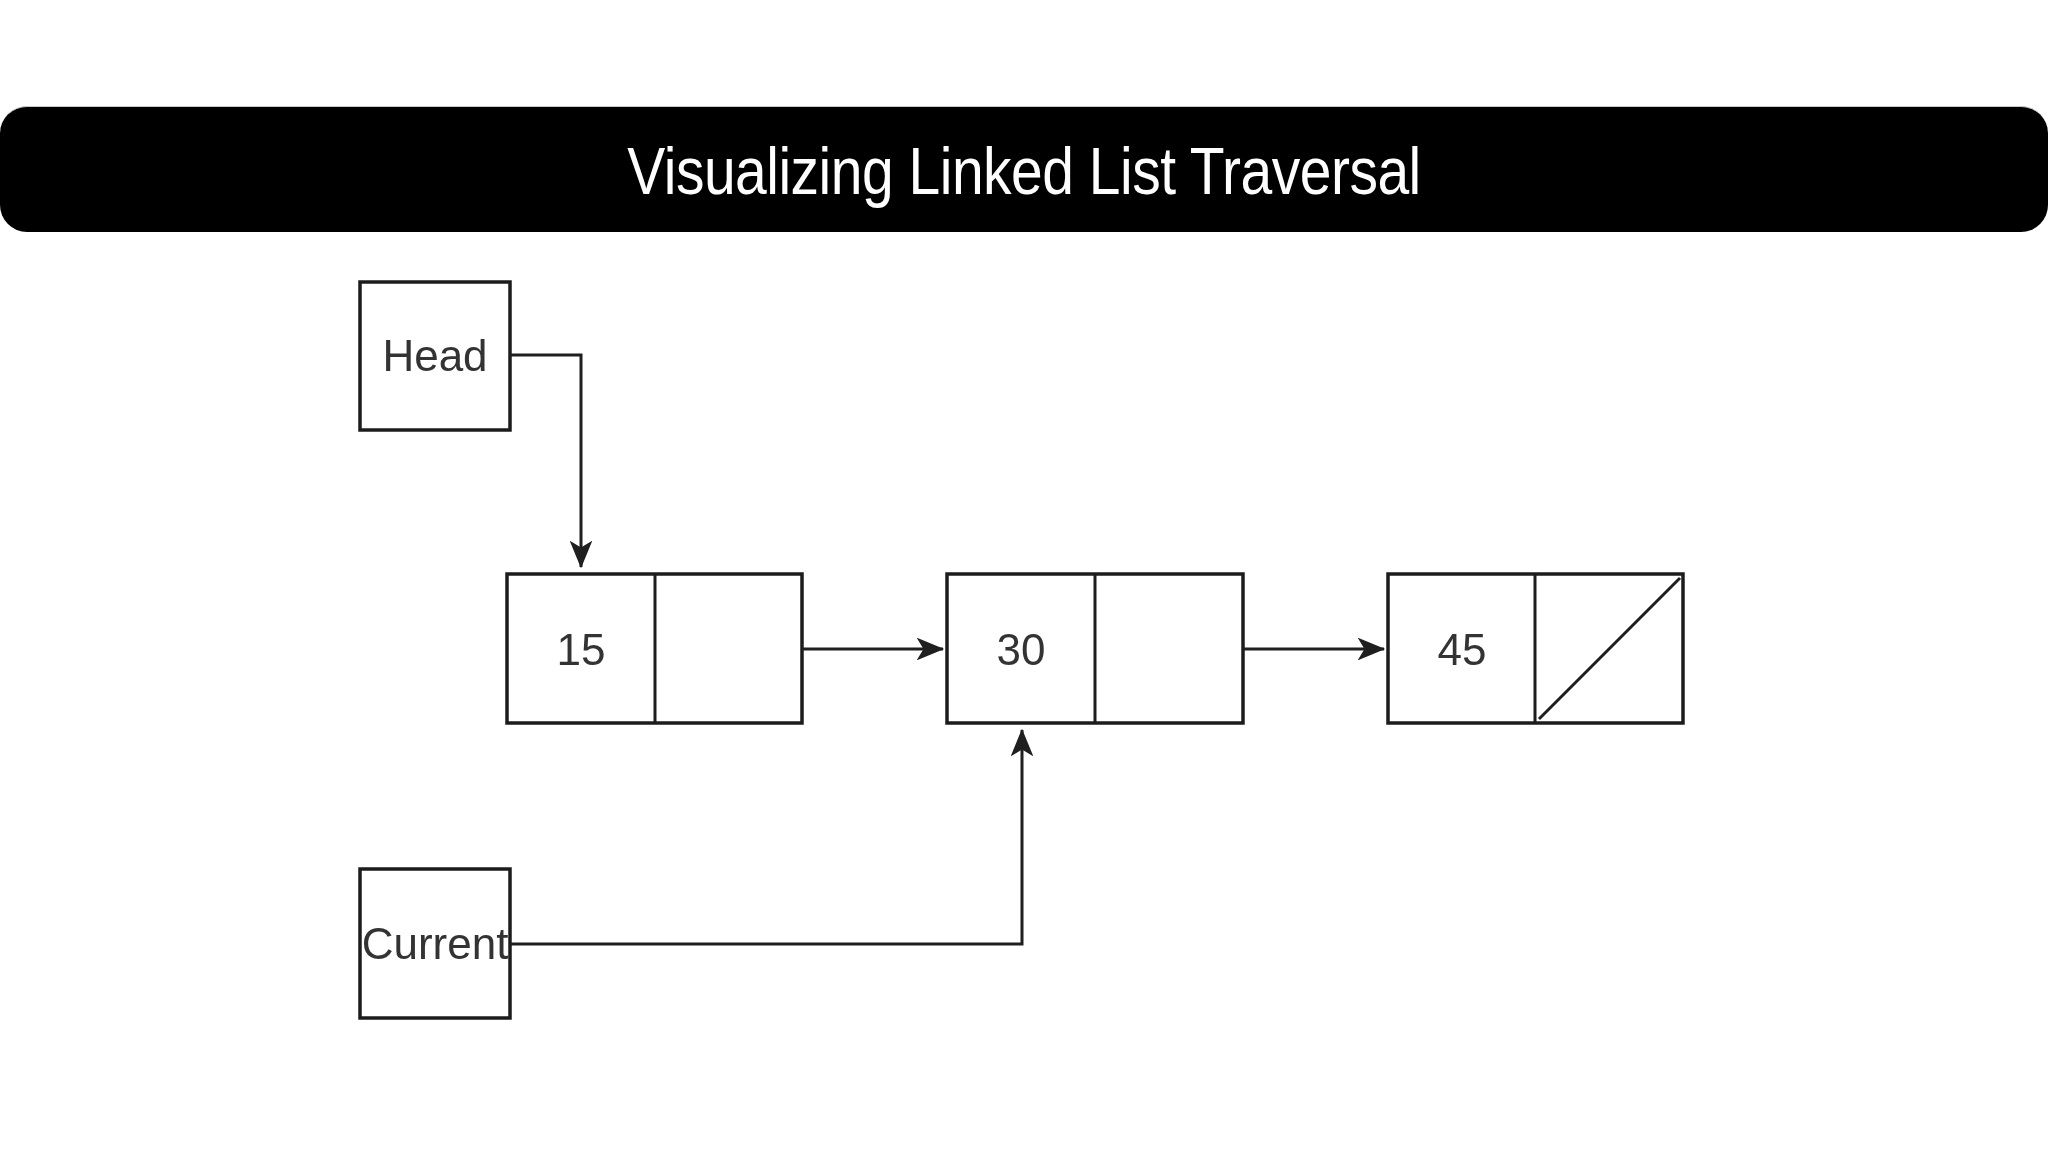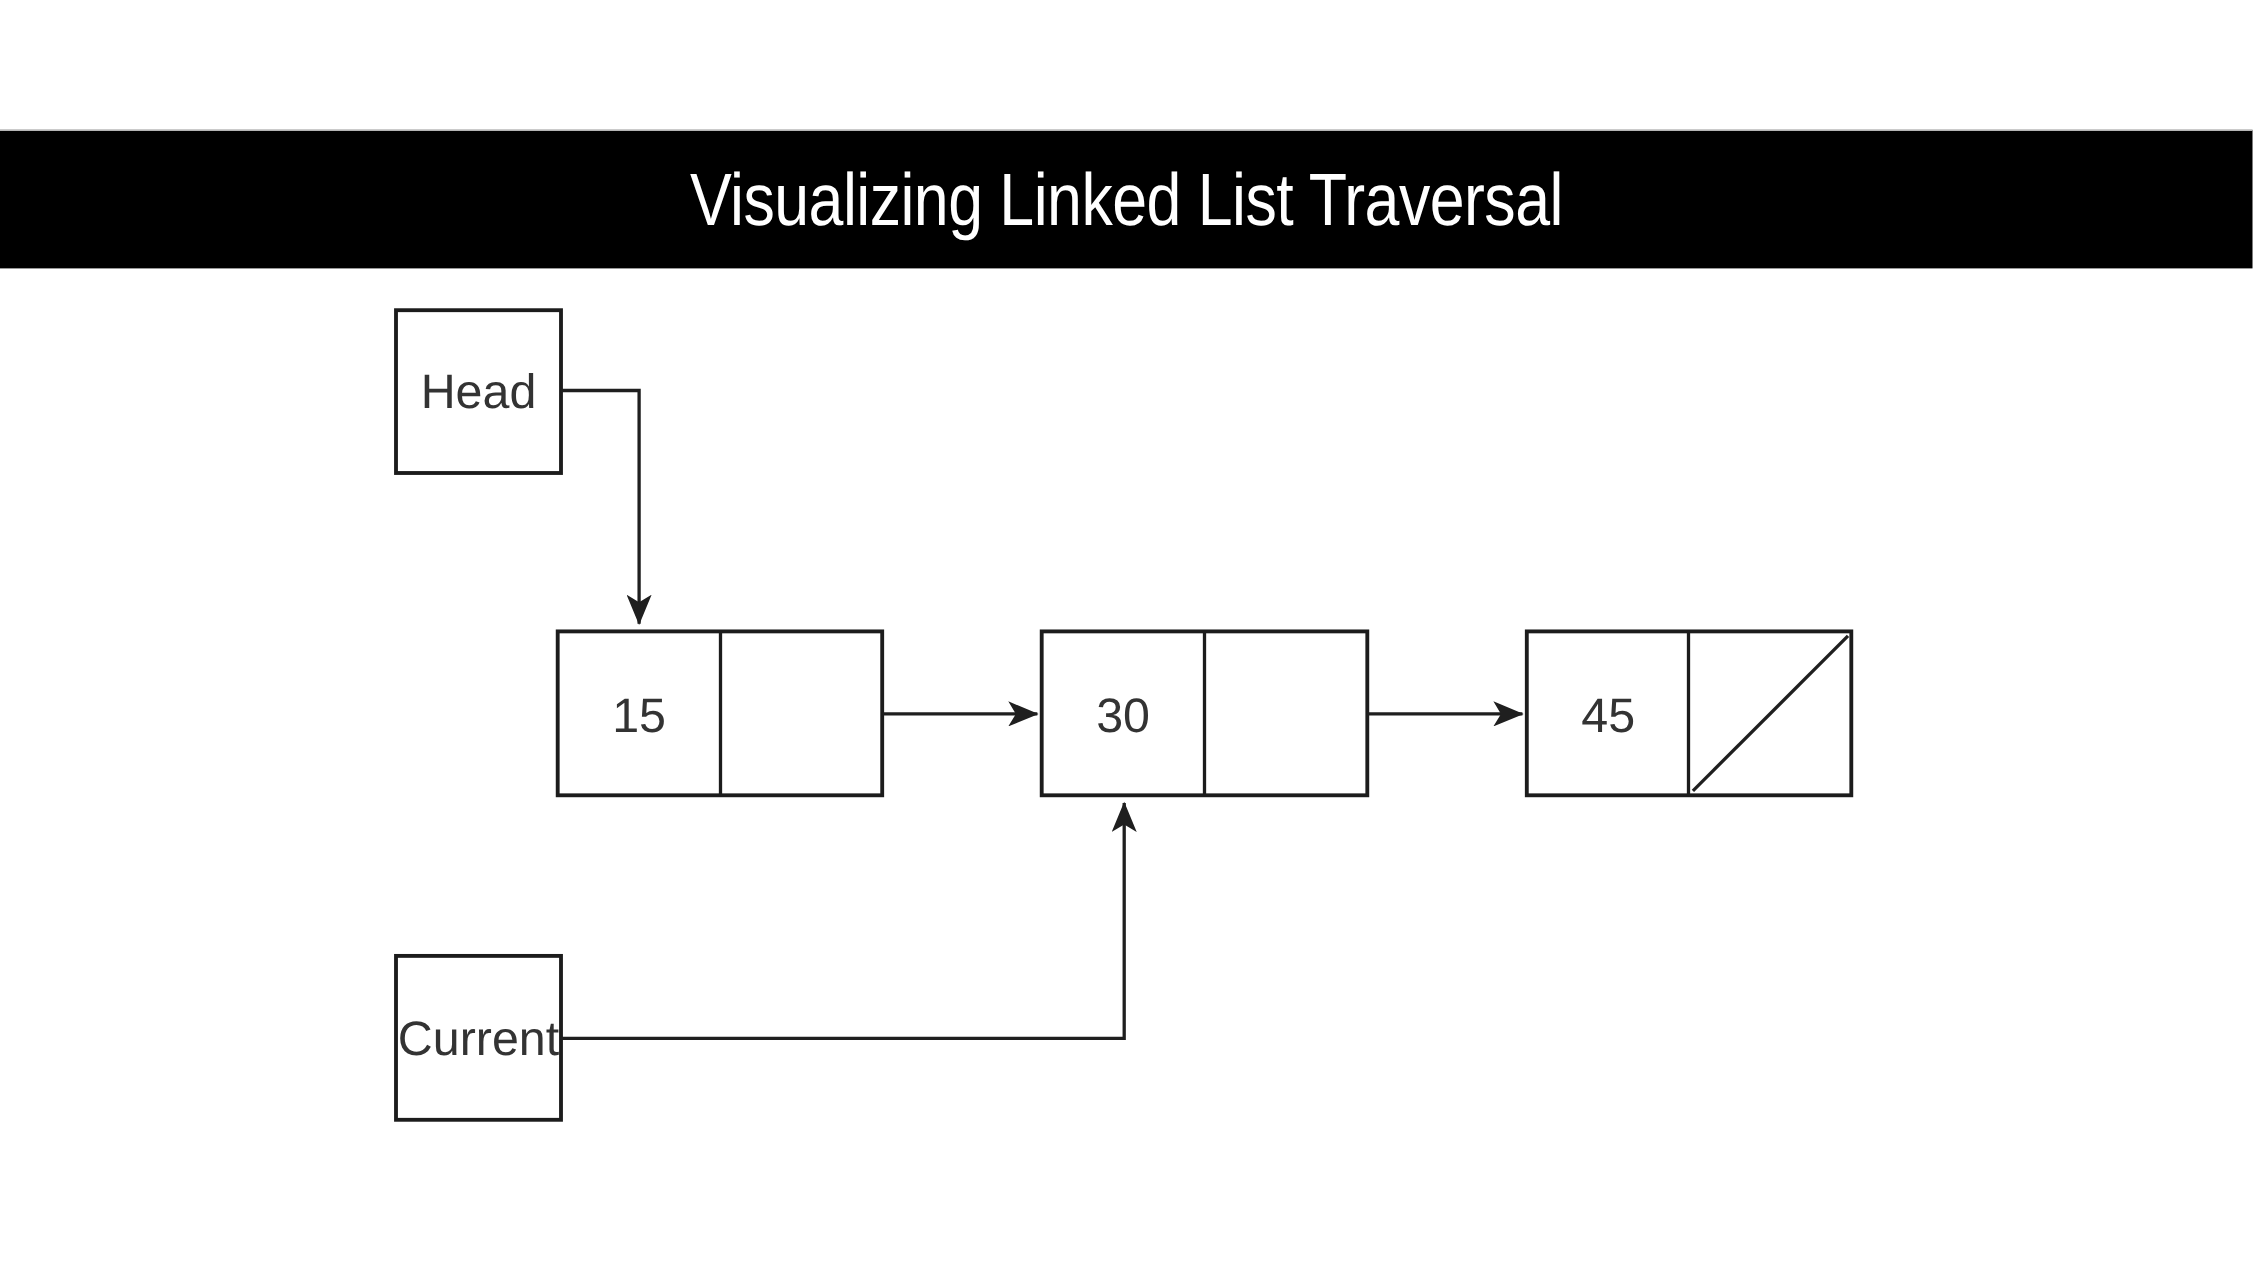--- a/index.html
+++ b/index.html
@@ -11,28 +11,29 @@
   .stage {
     position: relative;
     width: 2048px;
     height: 1152px;
     background: #ffffff;
     overflow: hidden;
   }
   .banner {
     position: absolute;
     left: 0;
-    top: 118px;
+    top: 106px;
     width: 2048px;
     height: 125px;
     background: #000000;
     border-top: 1px solid #c9c9c9;
     display: flex;
     align-items: center;
     justify-content: center;
+    border-radius: 27px;
   }
   .banner-title {
     color: #ffffff;
     font-size: 57px;
     font-weight: 400;
     letter-spacing: -0.5px;
     transform: scaleY(1.18);
     white-space: nowrap;
   }
   svg.diagram {

